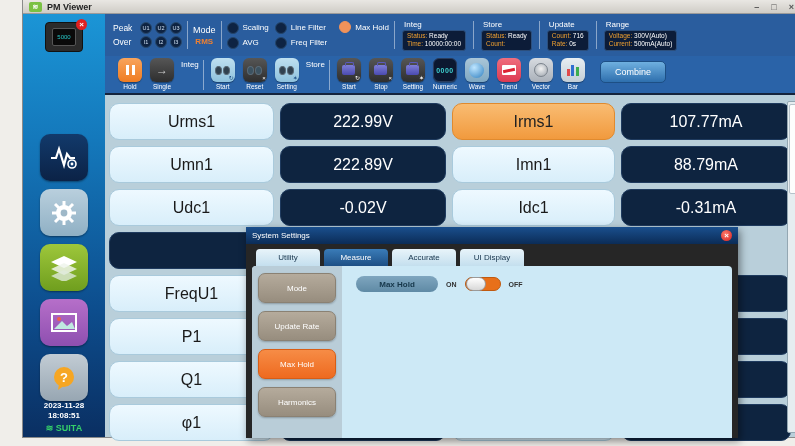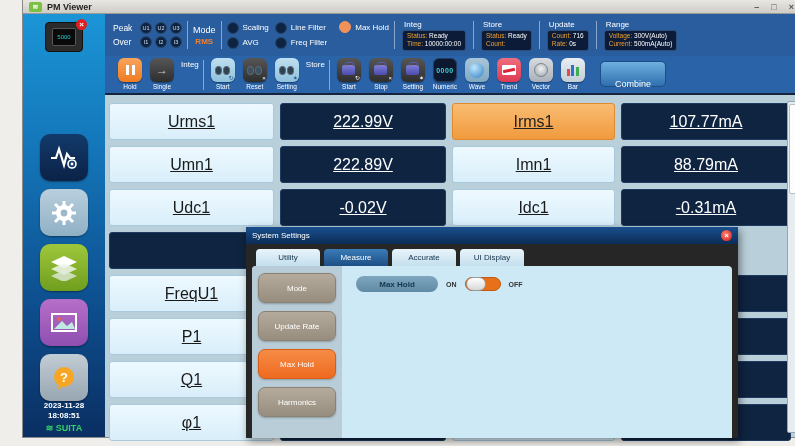--- a/index.html
+++ b/index.html
@@ -56,39 +56,39 @@
   .bars { display:flex; gap:3px; } .bars i { width:3px; height:10px; background:#fff; }
   .ic-dark { background:linear-gradient(#565656,#2e2e2e); }
   .ic-light { background:linear-gradient(#bfe0f0,#8fc2dd); }
   .ic-navy { background:#0c1830; border:1px solid #2a3c5c; }
   .ic-wave { background:linear-gradient(#aac6d8,#7fa8c2); }
   .ic-trend { background:linear-gradient(#ef6e7e,#dd3a52); }
   .ic-vector { background:linear-gradient(#d7dbe0,#aab1ba); }
   .ic-bar { background:linear-gradient(#e8eef2,#c3ced6); }
   .grp-label { font-size:8px; margin:2px 4px 0 2px; }
   .numeric-txt { color:#3fd0d0; font-size:7px; font-weight:bold; letter-spacing:.5px; }
-  .combine-btn { margin:3px 3px 0 10px; height:22px; padding:12px 14px; background:linear-gradient(#6fb0e0,#2e6fae); border:1px solid #1d4f85; border-radius:5px; color:#fff; font-size:9px; line-height:20px; }
+  .combine-btn { margin:3px 3px 0 10px; height:22px; padding:0 14px; background:linear-gradient(#6fb0e0,#2e6fae); border:1px solid #1d4f85; border-radius:5px; color:#fff; font-size:9px; line-height:20px; }
   .arrow-glyph { color:#cfcfcf; font-size:12px; font-weight:bold; }
   .minibar { display:flex; align-items:flex-end; gap:1.5px; height:12px; }
   .minibar i { width:3px; } .minibar .b1{height:7px;background:#e04a4a;} .minibar .b2{height:11px;background:#2f6fd0;} .minibar .b3{height:9px;background:#3dae4f;}
   .dial { width:14px; height:14px; border-radius:50%; background:radial-gradient(circle at 50% 40%, #f2f2f2, #9aa2ab); border:1px solid #7b838c; }
   .sphere { width:15px; height:15px; border-radius:50%; background:radial-gradient(circle at 35% 30%, #bfe6ff, #2f7fc0); }
   .trend-chart { width:14px; height:10px; background:#fff; border-radius:1px; position:relative; overflow:hidden; }
   .trend-chart i { position:absolute; left:1px; top:4px; width:12px; height:3px; background:#d23; transform:rotate(-12deg); }
   .case { width:13px; height:10px; background:linear-gradient(#7f7fd8,#4a4ab0); border-radius:2px; position:relative; }
   .case:before { content:""; position:absolute; left:3px; top:-3px; width:7px; height:3px; border:1.5px solid #5a5ac0; border-bottom:none; border-radius:2px 2px 0 0; }
   .mini-badge { position:absolute; right:1px; bottom:1px; font-size:6px; color:#fff; }
   .spec { width:15px; height:9px; display:flex; gap:1px; }
   .spec i { flex:1; border-radius:50%; background:#30414f; border:1px solid #5a6a76; }
   .spec.l i { background:#3c5260; }
 
   
   .main { position:absolute; left:82px; top:95px; right:0; bottom:0; background:#b9cfda; padding:8px 0 0 4px; }
   .grid-row { display:flex; gap:6px; height:37px; margin-bottom:6px; }
-  .cell { border-radius:3px; display:flex; align-items:center; justify-content:center; font-size:16px;text-decoration:underline; }
+  .cell { border-radius:10px; display:flex; align-items:center; justify-content:center; font-size:16px; }
   .lab { background:linear-gradient(#eef9ff,#d8eefa); border:1px solid #a9cadc; color:#1a1a1a; }
   .val { background:#0e2440; border:1px solid #1e3a5e; color:#fff; }
   .lab.active { background:linear-gradient(#f9bc72,#f19a3e); border-color:#e08a2e; color:#222; }
   .c1 { width:165px; } .c2 { width:166px; } .c3 { width:163px; } .c4 { width:170px; }
   .vscroll { position:absolute; right:8px; top:6px; bottom:4px; width:13px; background:#e6edf0; border:1px solid #93a7b2; border-radius:2px; }
   .vthumb { position:absolute; left:1px; right:1px; top:2px; height:90px; background:#fdfdfd; border:1px solid #b5c2ca; border-radius:2px; }
 
   
   .dialog { position:absolute; left:223px; top:227px; width:492px; height:211px; z-index:5; background:#262626; box-shadow:2px 3px 8px rgba(0,0,0,.45); }
   .dlg-title { height:17px; background:linear-gradient(#1a4f8d,#0b2c57); display:flex; align-items:center; padding:0 6px; color:#fff; font-size:8px; }

